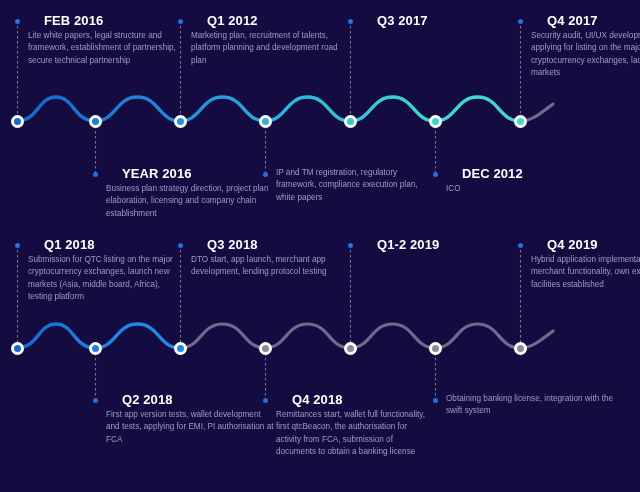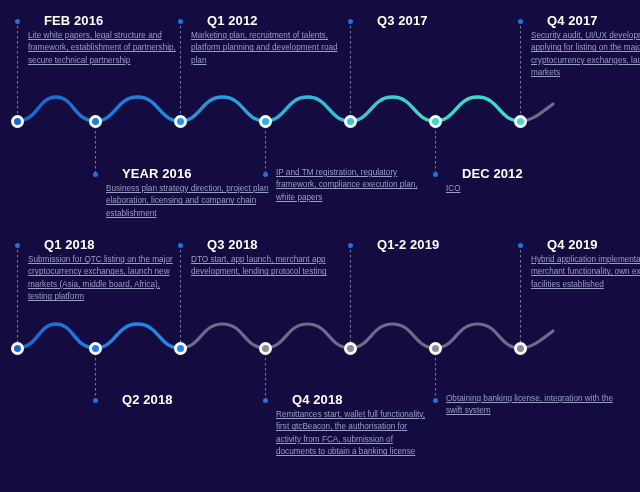--- a/index.html
+++ b/index.html
@@ -39,21 +39,20 @@
     line-height: 13px;
     margin: 0 0 3px 0;
     white-space: nowrap;
     padding-left: 16px;
   }
   .ms-desc {
     color: #9a9ec4;
     font-size: 8.2px;
     line-height: 12.4px;
     margin: 0;
-    text-decoration: underline;
   }
   .ms-dot {
     position: absolute;
     width: 5px;
     height: 5px;
     border-radius: 50%;
     background: #2470e0;
     left: 0;
     top: 0;
   }
@@ -280,20 +279,21 @@
     <div class="ms-body">
       <p class="ms-title">Q4 2019</p>
       <p class="ms-desc">Hybrid application implementation, full merchant functionality, own exchange facilities established</p>
     </div>
   </div>
 
   <div class="milestone" style="left:93px; top:398px;">
     <div class="ms-dot"></div>
     <div class="ms-body wide">
       <p class="ms-title">Q2 2018</p>
+      <p class="ms-desc">First app version tests, wallet development and tests, applying for EMI, PI authorisation at FCA</p>
     </div>
   </div>
 
   <div class="milestone" style="left:263px; top:398px;">
     <div class="ms-dot"></div>
     <div class="ms-body">
       <p class="ms-title">Q4 2018</p>
       <p class="ms-desc">Remittances start, wallet full functionality, first qtcBeacon, the authorisation for activity from FCA, submission of documents to obtain a banking license</p>
     </div>
   </div>

